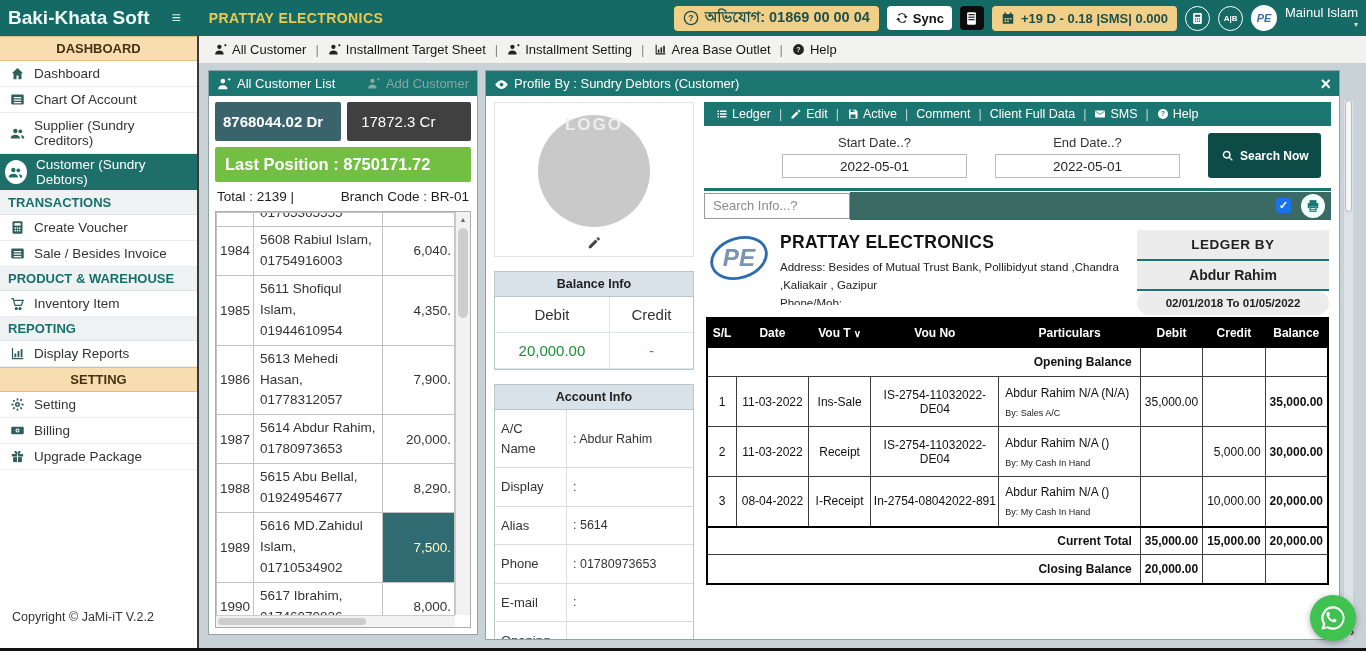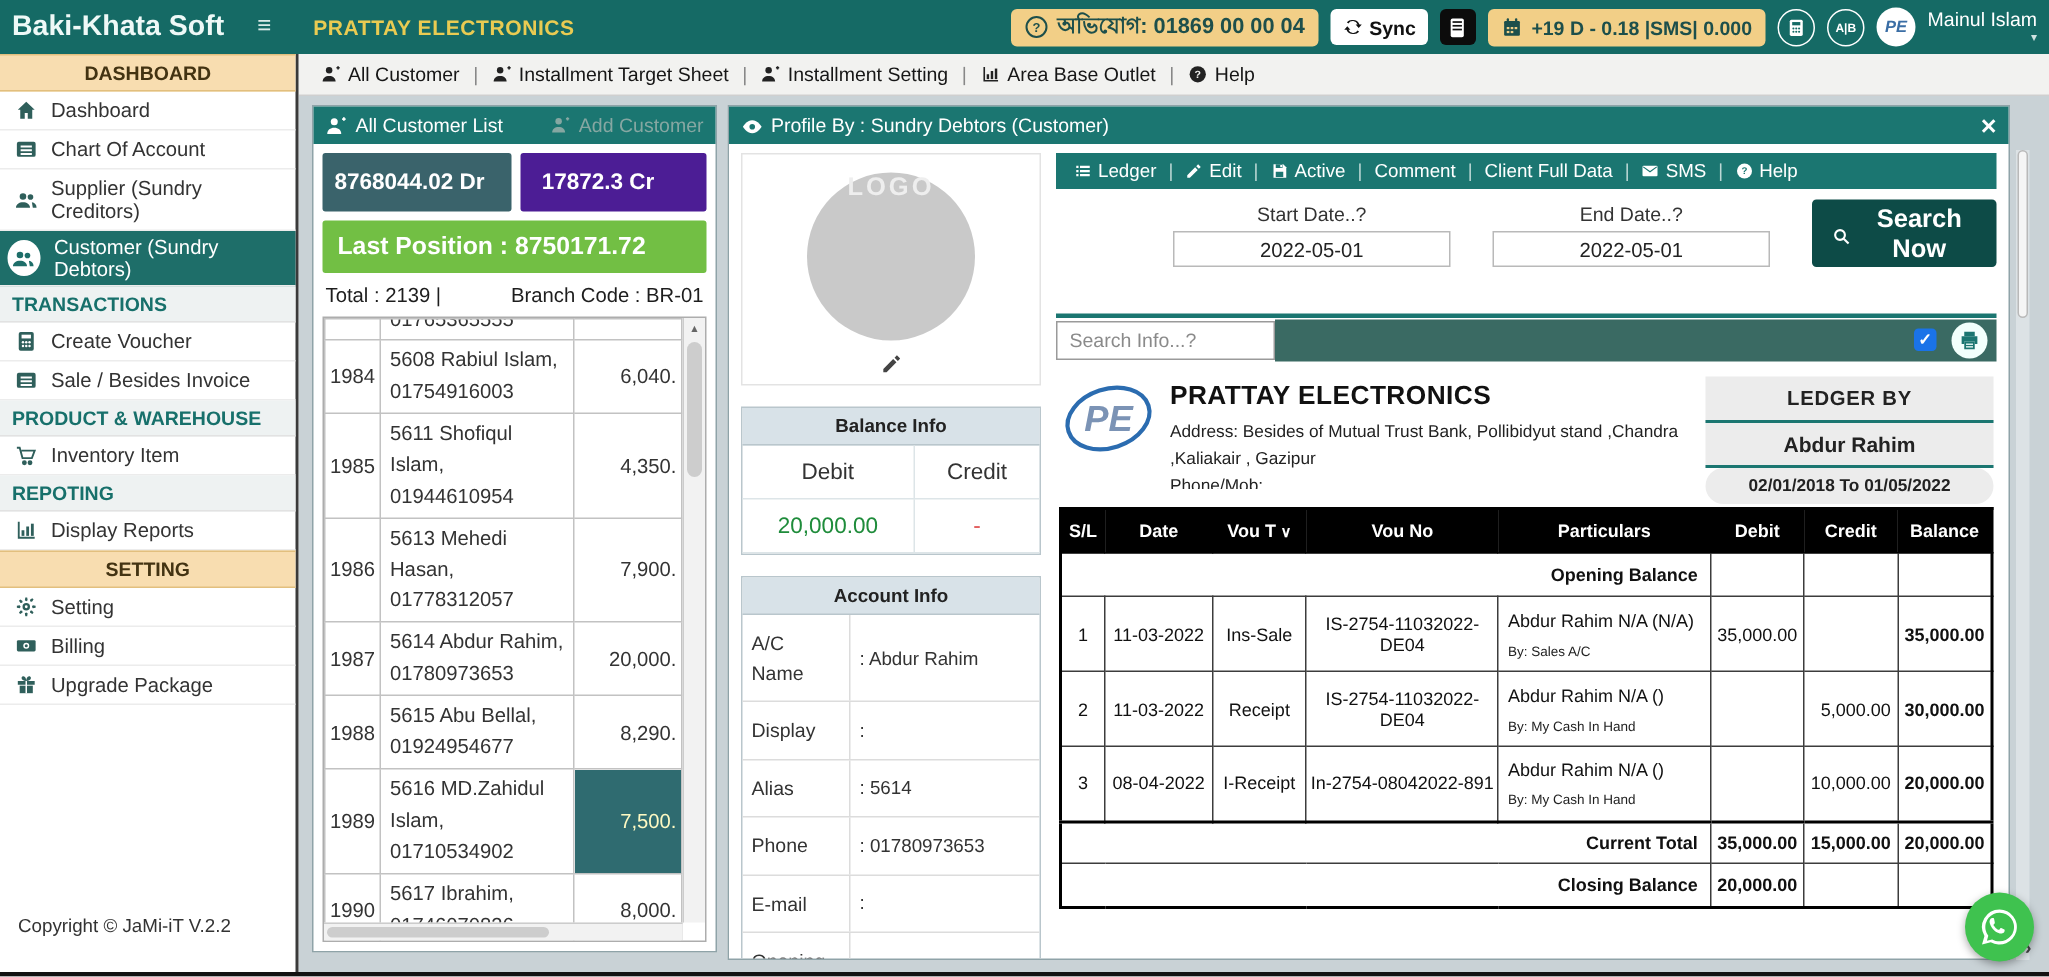--- a/index.html
+++ b/index.html
@@ -60,21 +60,21 @@
   
   .cust-panel { position:absolute; left:208px; top:70px; width:270px; height:565px; background:#fff;
     border:1px solid #8fa3a8; display:flex; flex-direction:column; z-index:5; }
   .panel-header { height:25px; background:#1b7671; display:flex; align-items:center; padding:0 8px;
     color:#fff; font-size:13px; gap:6px; flex:none; }
   .panel-header .ic { width:14px; height:14px; }
   .add-customer { margin-left:auto; color:#86a7a2; display:flex; gap:5px; align-items:center; font-size:13px; cursor:pointer; }
   .cust-body { padding:6px; display:flex; flex-direction:column; gap:6px; flex:1; min-height:0; }
   .badge-row { display:flex; gap:6px; }
   .badge-debit { flex:1.15; background:#3a636b; color:#fff; font-weight:bold; font-size:15px; padding:11px 8px; border-radius:2px; }
-  .badge-credit { flex:1; background:#4c1d95; color:#fff; font-weight:bold; font-size:15px; padding:11px 14px; border-radius:2px; }
+  .badge-credit { flex:1; background:#404040; color:#fff; font-weight:normal; font-size:15px; padding:11px 14px; border-radius:2px; }
   .badge-green { background:#72bf44; color:#fff; font-weight:bold; font-size:16.5px; padding:8px 10px; border-radius:2px; }
   .totals-row { display:flex; justify-content:space-between; font-size:13.5px; color:#1d1d1d; padding:1px 2px; }
   .list-wrap { position:relative; flex:1; min-height:0; border:1px solid #adadad; overflow:hidden; }
   .cust-table { width:calc(100% - 15px); border-collapse:collapse; font-size:13.5px; color:#333; table-layout:fixed; }
   .cust-table td { border:1px solid #c2c2c2; }
   .c-sl { width:37px; text-align:center; }
   .c-name { padding:3px 6px; line-height:1.55; word-wrap:break-word; }
   .c-amt { width:72px; text-align:right; padding:3px 3px; white-space:nowrap; overflow:hidden; }
   .c-amt.selected { background:#2f6b70; color:#fef9c3; }
   .clip { height:13px; overflow:hidden; padding:0 6px; }
@@ -113,23 +113,23 @@
   .tb-item { display:flex; align-items:center; gap:4px; padding:0 8px; cursor:pointer; }
   .tb-item .ic { width:12px; height:12px; }
   .tb-sep { color:#bcd8d5; }
   .dates-row { display:flex; align-items:flex-end; padding:7px 0 10px; }
   .date-group { display:flex; flex-direction:column; align-items:center; gap:4px; }
   .dg-start { margin-left:78px; }
   .dg-end { margin-left:28px; }
   .date-label { font-size:13px; color:#333; }
   .date-input { width:185px; height:24px; border:1px solid #b9b9b9; text-align:center; font-size:13.5px;
     color:#222; font-family:inherit; }
-  .btn-search { margin-left:28px; height:45px; background:#0d4b47; color:#fff; font-weight:bold; font-size:17px;
+  .btn-search { margin-left:28px; height:45px; background:#0d4b47; color:#fff; font-weight:bold; font-size:12px;
     border:none; border-radius:3px; padding:0 12px; display:flex; align-items:center; gap:6px; cursor:pointer; font-family:inherit; }
-  .search-row { border-top:3px solid #1b7671; display:flex; align-items:center; height:32px; flex:none;margin-top:21px; }
+  .search-row { border-top:3px solid #1b7671; display:flex; align-items:center; height:32px; flex:none; }
   .search-input { width:146px; height:26px; border:1px solid #9a9a9a; padding:0 8px; font-size:13px; font-family:inherit; color:#222; }
   .search-input::placeholder { color:#8a8a8a; }
   .search-bar-fill { flex:1; height:28px; background:#3a6a63; display:flex; align-items:center;
     justify-content:flex-end; gap:10px; padding-right:6px; }
   .chk { width:15px; height:15px; background:#1a73e8; border-radius:3px; color:#fff; font-size:11px;
     display:flex; align-items:center; justify-content:center; font-weight:bold; cursor:pointer; }
   .print-circle { width:24px; height:24px; background:#f2fffc; border-radius:50%; display:flex;
     align-items:center; justify-content:center; color:#1b7671; cursor:pointer; }
 
   .ledger-doc { margin-top:10px; flex:1; min-height:0; padding:0 2px; }

